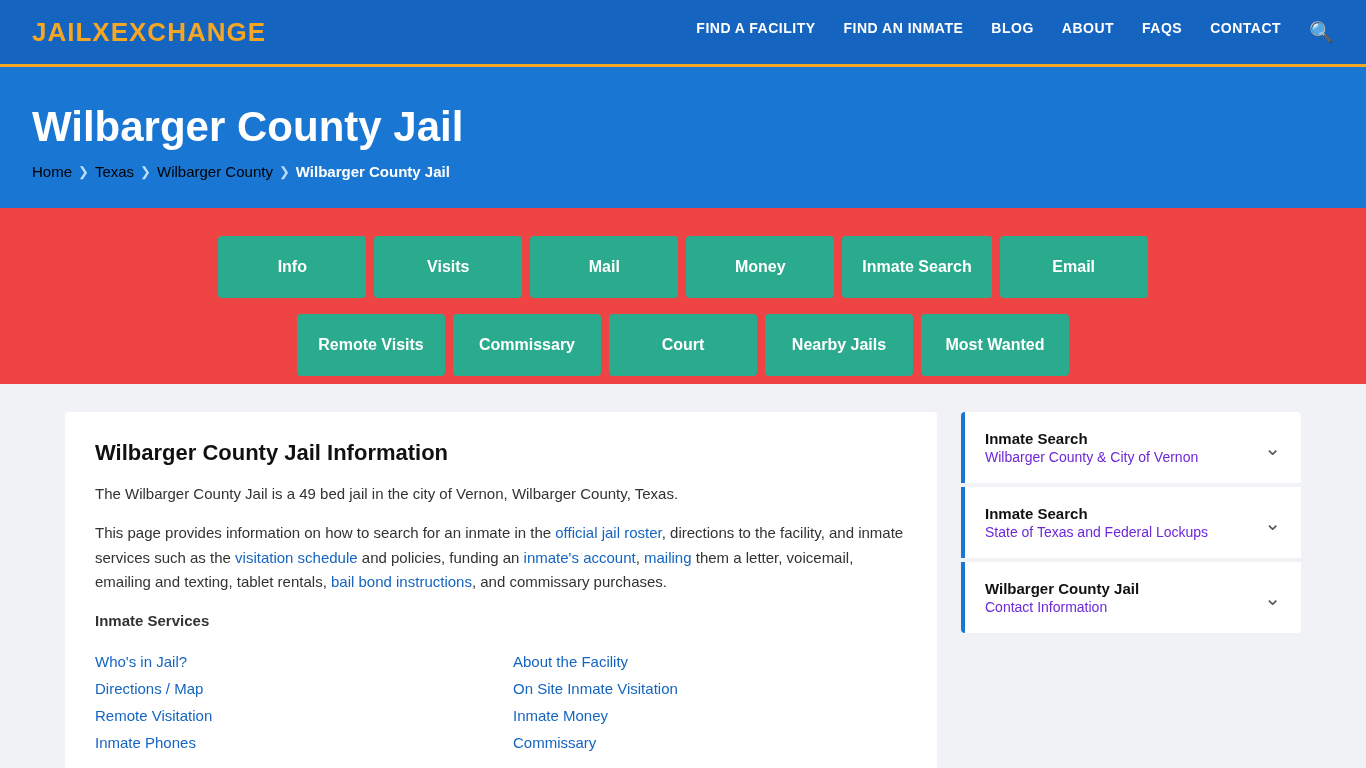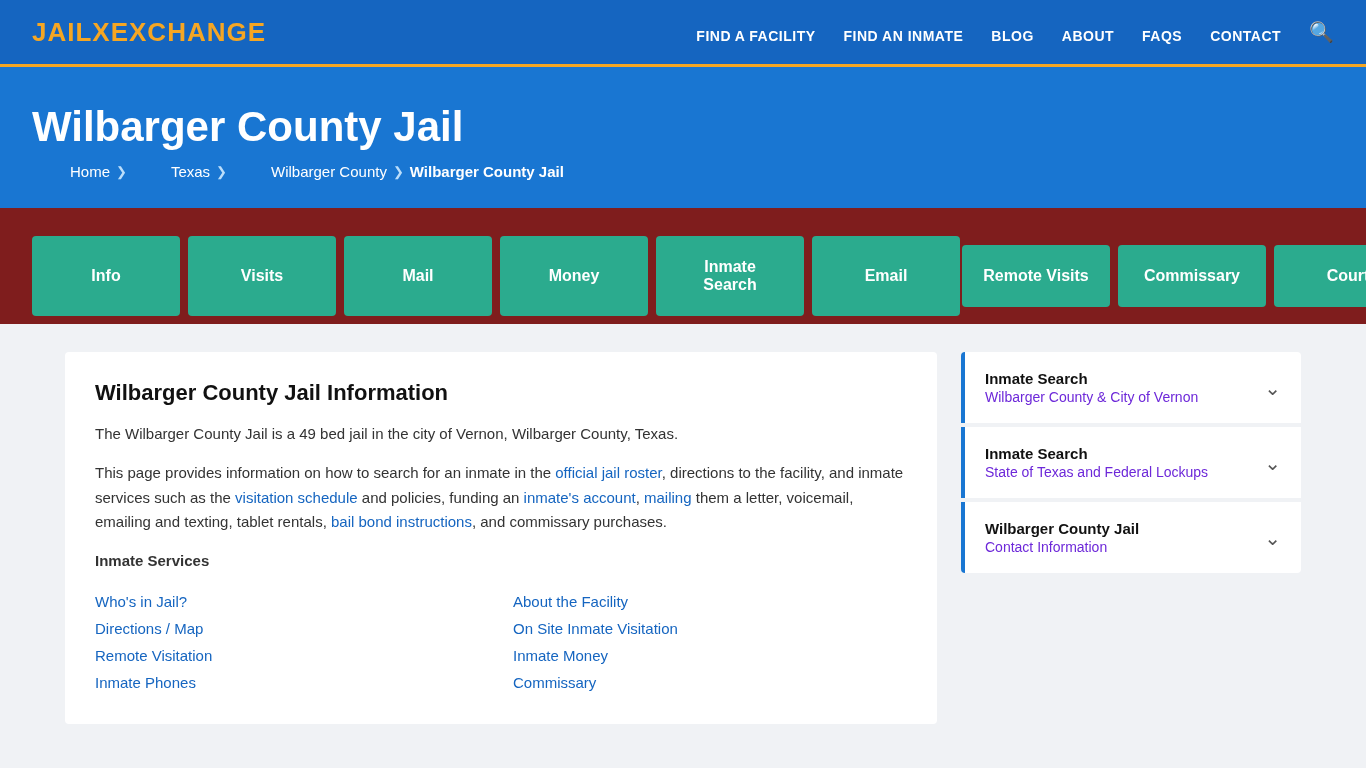--- a/index.html
+++ b/index.html
@@ -18,21 +18,21 @@
     .logo {
       font-size: 26px;
       font-weight: 900;
       color: #fff;
       letter-spacing: 1px;
       text-decoration: none;
     }
     .logo span { color: #f5a623; }
     .nav {
       display: flex;
-      align-items: flex-end;
+      align-items: flex-start;
       gap: 28px;
     }
     .nav a {
       color: #fff;
       text-decoration: none;
       font-size: 14px;
       font-weight: 600;
       letter-spacing: 0.5px;
       text-transform: uppercase;
     }
@@ -60,41 +60,40 @@
       font-weight: 800;
       margin-bottom: 12px;
     }
     .breadcrumb {
       display: flex;
       align-items: center;
       gap: 6px;
       font-size: 15px;
     }
     .breadcrumb a {
-      color: #ffffff;
-      text-decoration: none;
-      margin-left: 38px;
+      color: #000000;
+      text-decoration: none;
     }
     .breadcrumb .sep {
       color: #bbdefb;
       font-size: 13px;
     }
     .breadcrumb .current {
       color: #fff;
       font-weight: 700;
     }
 
     
     .tabs-section {
-      background: #7f1d1d;
+      background: #ef4444;
       padding: 28px 32px 0 32px;
       display: flex;
-      flex-direction: row;
+      flex-direction: column;
       align-items: center;
-      gap: 2px;
+      gap: 8px;
     }
     .tabs-row {
       display: flex;
       gap: 8px;
       justify-content: center;
       margin-bottom: 8px;
     }
     .tab-btn {
       background: #2bab8e;
       color: #fff;

